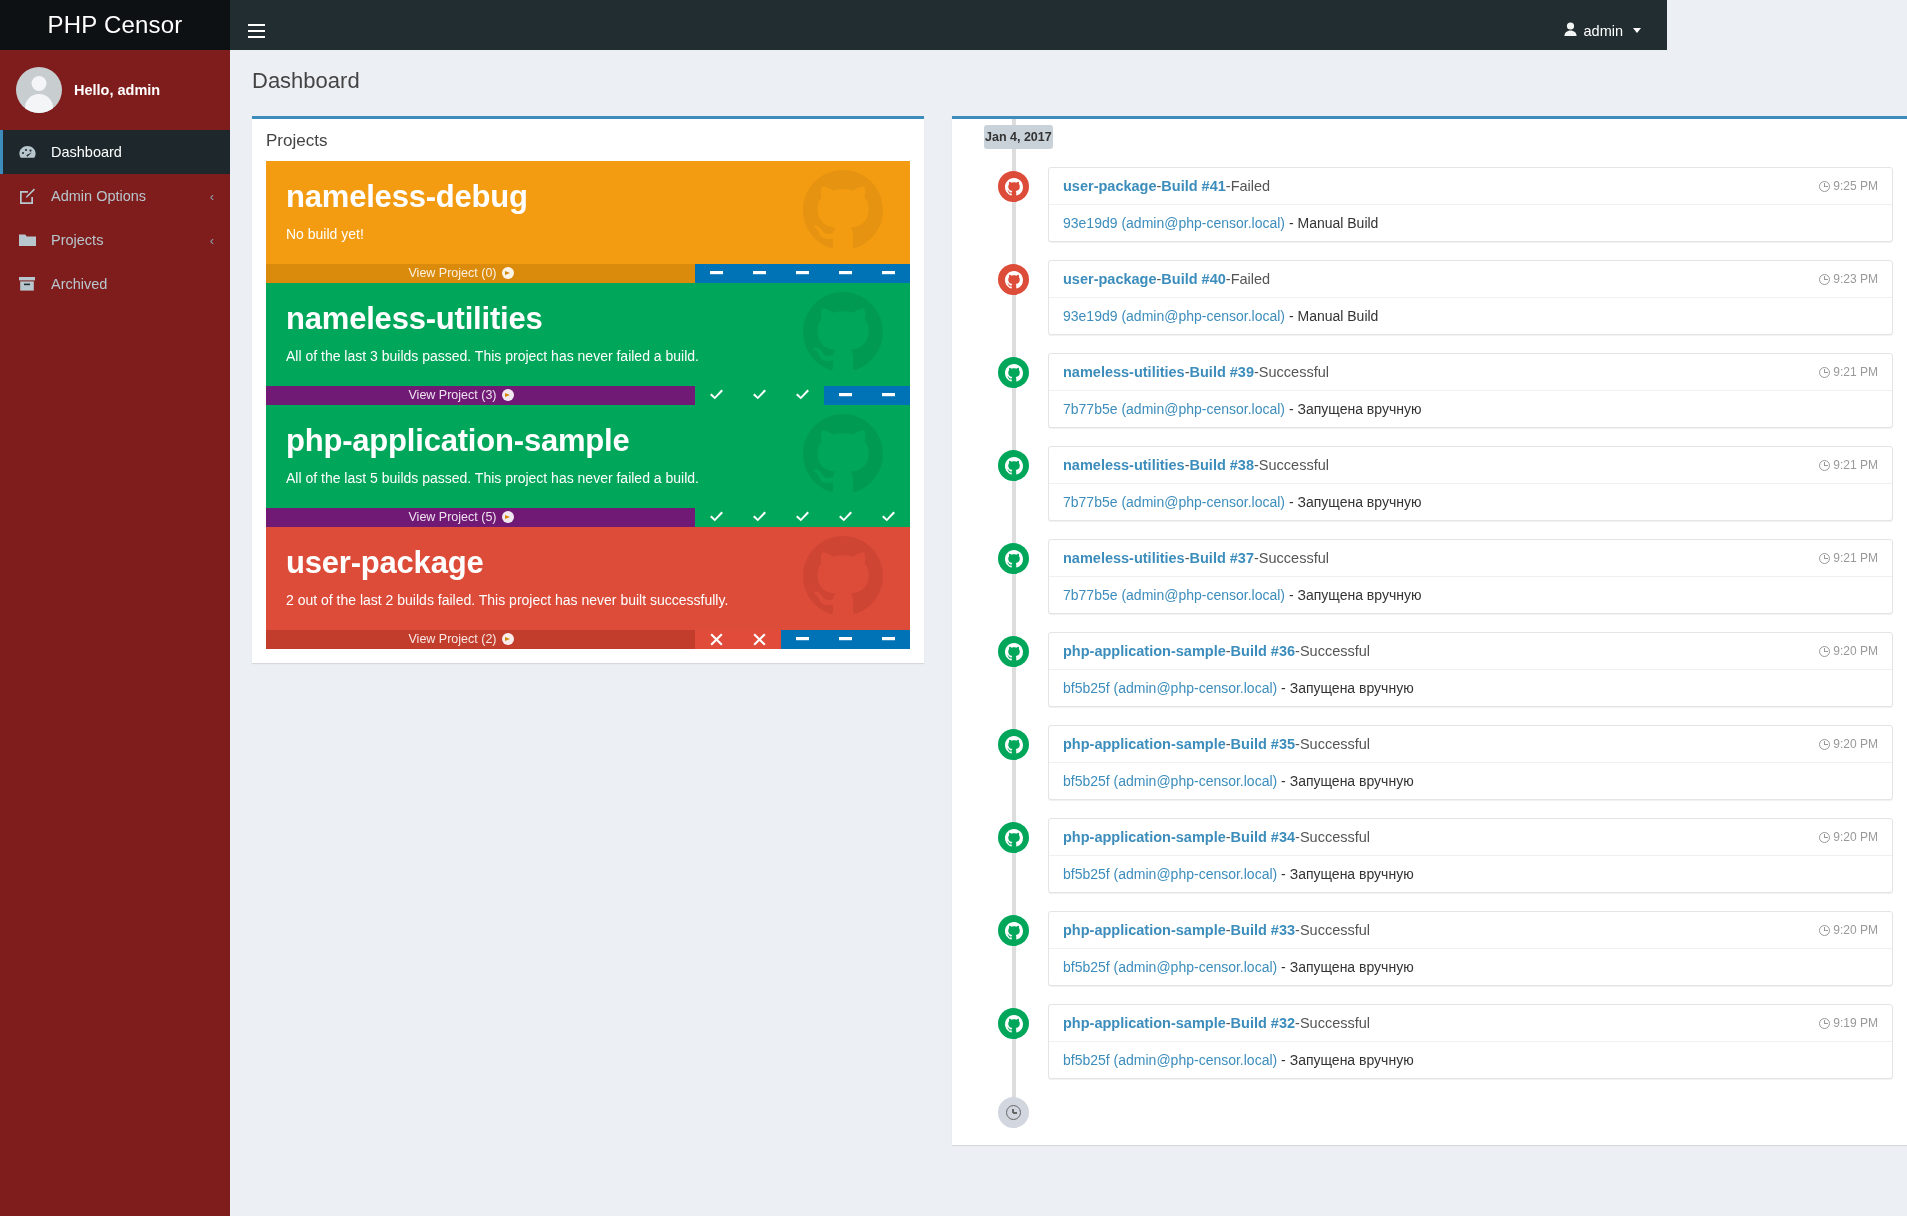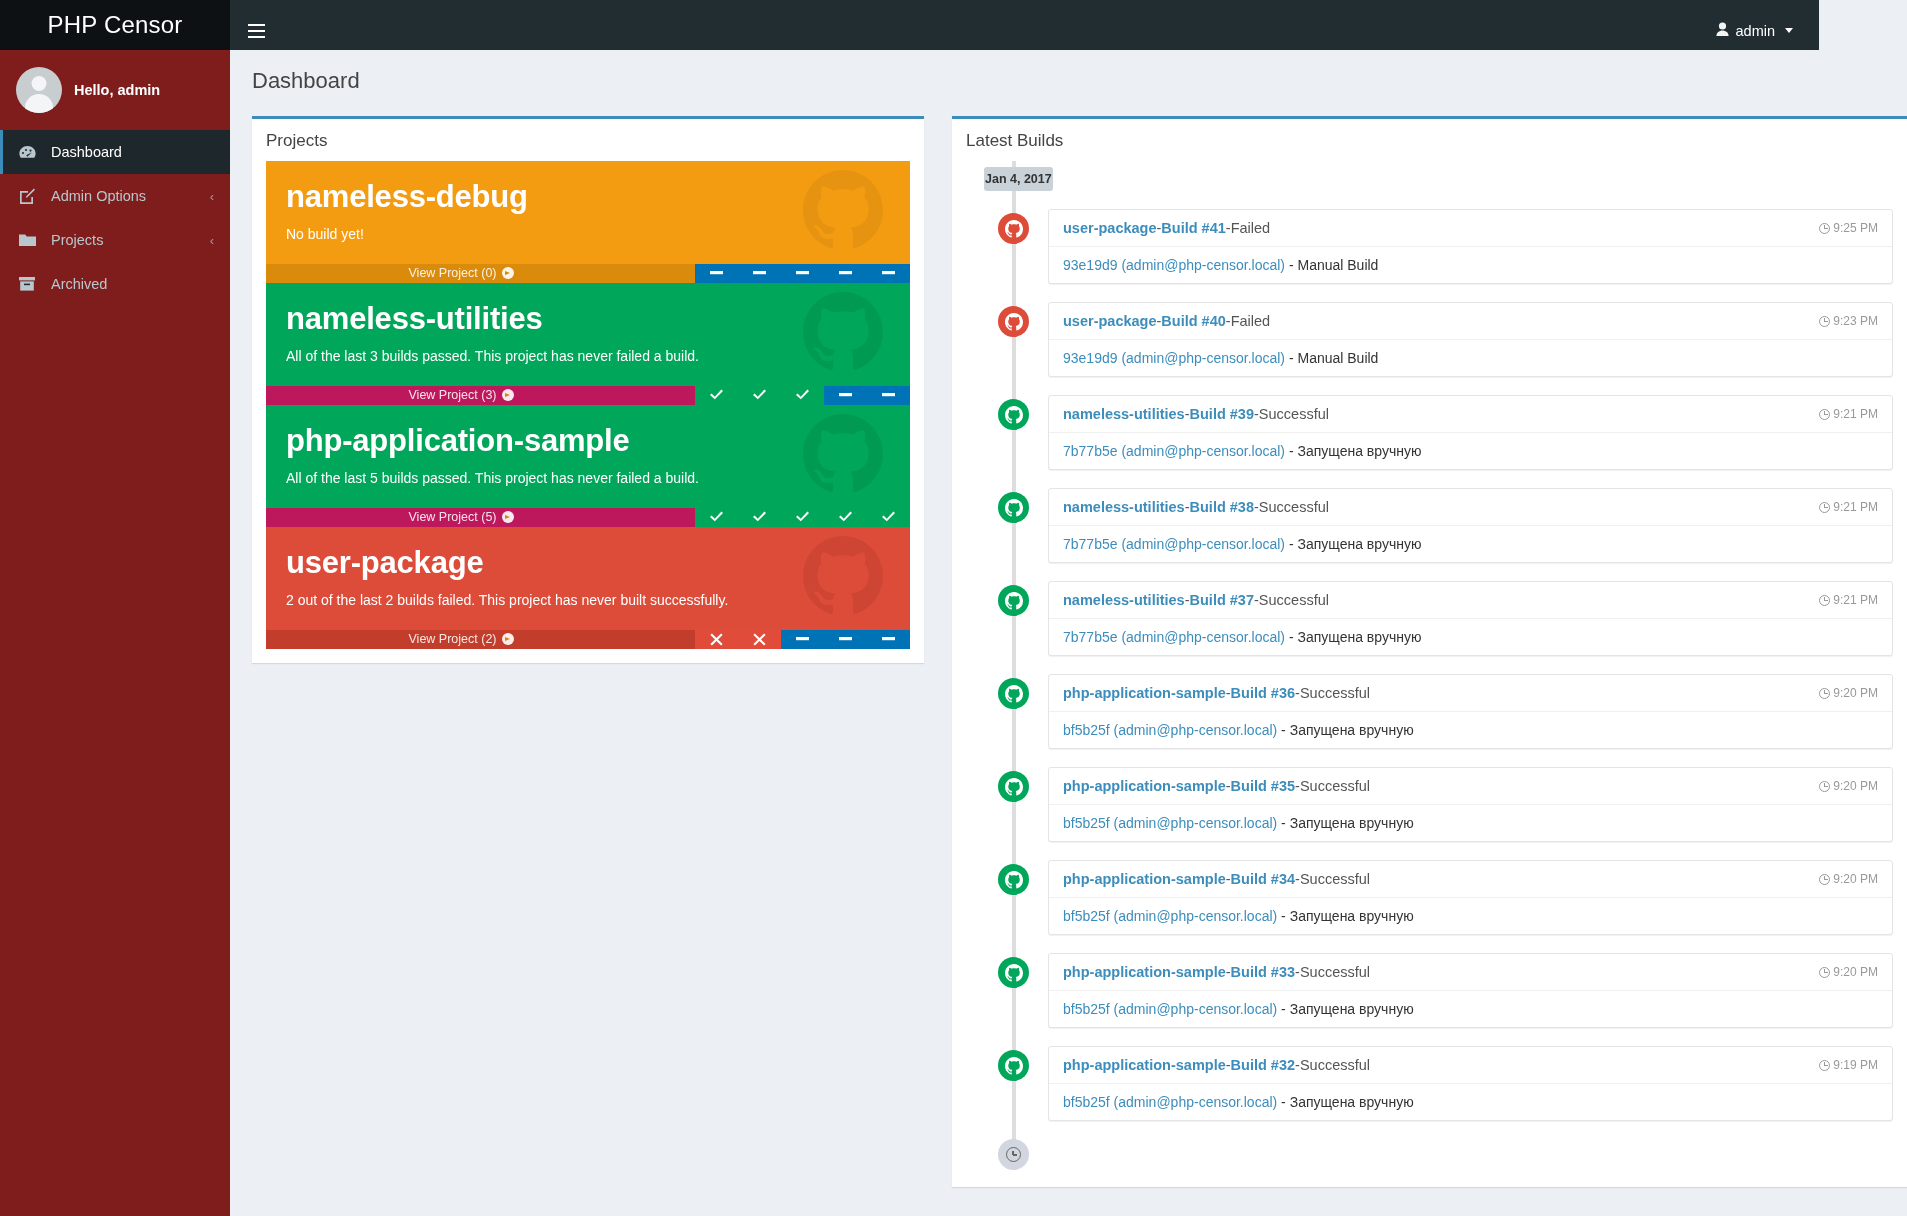--- a/index.html
+++ b/index.html
@@ -5,21 +5,21 @@
   * { box-sizing: border-box; margin: 0; padding: 0; }
   html, body {
     width: 1907px; height: 1216px;
     font-family: "Liberation Sans", sans-serif;
     background: #ecf0f5;
     overflow: hidden;
   }
 
   
   #topbar {
-    position: absolute; top: 0; left: 0; width: 1819px; height: 50px;
+    position: absolute; top: 0; left: 0; width: 1667px; height: 50px;
     background: #222d32; display: flex; align-items: center;
   }
   #brand {
     width: 230px; height: 50px; background: #0d1113;
     color: #fff; font-size: 24px; font-weight: 400;
     display: flex; align-items: center; justify-content: center;
     letter-spacing: .2px;
   }
   #nav-right-wrap {
     flex: 1; height: 50px; display: flex; align-items: center;
@@ -151,21 +151,21 @@
   .stat svg { display: block; }
   .stat.s-none { background: #0073b7; }
   .stat.s-ok-green { background: #00a65a; }
   .stat.s-fail-red { background: #e04b3a; }
 
   
   .c-orange .pc-main { background: #f39c12; }
   .c-orange .pc-footer { background: #db8b0b; }
   .c-orange .pc-octo svg { fill: #8a5a05; }
   .c-green .pc-main { background: #00a65a; }
-  .c-green .pc-footer { background: #be185d; }
+  .c-green .pc-footer { background: #701a75; }
   .c-green .pc-octo svg { fill: #00522c; }
   .c-red .pc-main { background: #dd4b39; }
   .c-red .pc-footer { background: #c23d2b; }
   .c-red .pc-octo svg { fill: #7a2115; }
 
   
   #timeline { position: relative; padding: 6px 0 0 0; margin-left: 14px; }
   #timeline::before {
     content: ""; position: absolute; left: 32px; top: 0; bottom: 10px;
     width: 4px; background: #ddd;
@@ -483,21 +483,20 @@
                   </div>
                 </div>
               </div>
             </div>
           </div>
       </div>
     </div>
 
     <div id="col-right">
       <div class="box">
-        <div class="box-header">Latest Builds</div>
         <div class="box-body">
           <div id="timeline">
             <div class="tl-label-row">
               <span class="tl-date-badge">Jan 4, 2017</span>
             </div>
             <div id="tl-items">
                 <div class="tl-item">
                   <span class="tl-icon ic-red">
                     <svg width="18" height="18" viewBox="0 0 16 16" fill="currentColor" aria-hidden="true">
                       <path d="M8 0C3.58 0 0 3.58 0 8c0 3.54 2.29 6.53 5.47 7.59.4.07.55-.17.55-.38 0-.19-.01-.82-.01-1.49-2.01.37-2.53-.49-2.69-.94-.09-.23-.48-.94-.82-1.13-.28-.15-.68-.52-.01-.53.63-.01 1.08.58 1.23.82.72 1.21 1.87.87 2.33.66.07-.52.28-.87.51-1.07-1.78-.2-3.64-.89-3.64-3.95 0-.87.31-1.59.82-2.15-.08-.2-.36-1.02.08-2.12 0 0 .67-.21 2.2.82.64-.18 1.32-.27 2-.27.68 0 1.36.09 2 .27 1.53-1.04 2.2-.82 2.2-.82.44 1.1.16 1.92.08 2.12.51.56.82 1.27.82 2.15 0 3.07-1.87 3.75-3.65 3.95.29.25.54.73.54 1.48 0 1.07-.01 1.93-.01 2.2 0 .21.15.46.55.38A8.01 8.01 0 0016 8c0-4.42-3.58-8-8-8z"></path>

